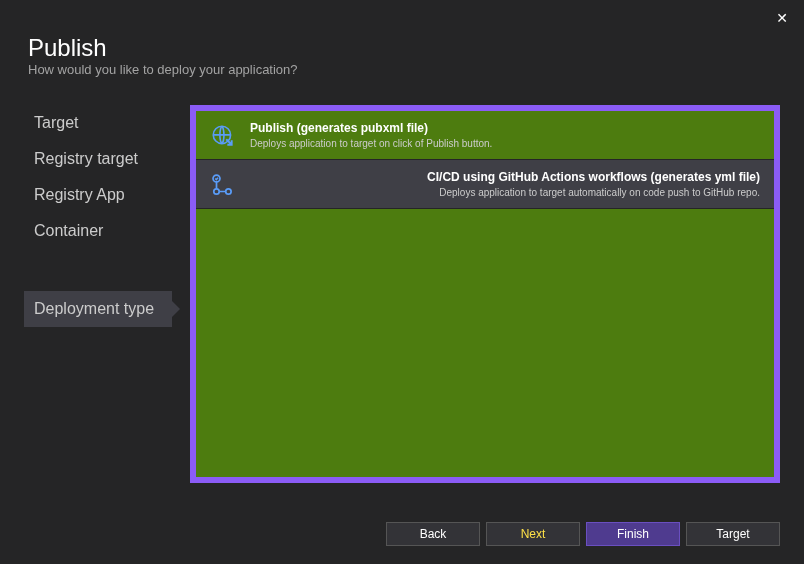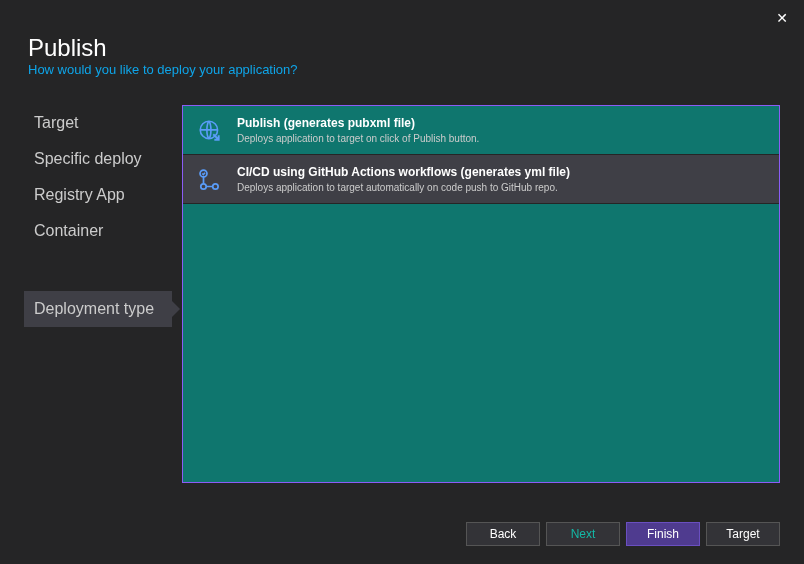--- a/index.html
+++ b/index.html
@@ -27,21 +27,21 @@
     .header {
       padding: 34px 28px 12px 28px;
     }
     .header h1 {
       font-size: 24px;
       font-weight: 400;
       color: #ffffff;
     }
     .header p {
       font-size: 13px;
-      color: #0ea5e9;
+      color: #a3a3a3;
     }
     .content {
       display: flex;
       padding: 16px 24px 0 24px;
       gap: 10px;
     }
     .sidebar {
       width: 148px;
       flex-shrink: 0;
     }
@@ -63,34 +63,36 @@
       top: 50%;
       transform: translateY(-50%);
       width: 0;
       height: 0;
       border-top: 8px solid transparent;
       border-bottom: 8px solid transparent;
       border-left: 8px solid #3f3f46;
     }
     .main-panel {
       flex: 1;
-      border: 1px solid #8b5cf6;
+      border: 6px solid #8b5cf6;
       height: 378px;
-      background: #0f766e;
+      background: #4d7c0f;
+      margin-left: 8px;
     }
     .option-row {
       display: flex;
       align-items: flex-start;
       padding: 10px 14px;
       gap: 14px;
       cursor: pointer;
       border-bottom: 1px solid #252526;
     }
     .option-row.selected {
       background: #3f3f46;
+      text-align: right;
     }
     .option-icon {
       width: 26px;
       height: 26px;
       flex-shrink: 0;
       margin-top: 2px;
     }
     .option-text {
       flex: 1;
     }
@@ -105,31 +107,31 @@
       color: #cccccc;
     }
     .footer {
       position: absolute;
       bottom: 18px;
       right: 24px;
       display: flex;
       gap: 6px;
     }
     .btn {
-      width: 74px;
+      width: 94px;
       height: 24px;
       border: 1px solid #555;
       background: #333337;
       color: #ffffff;
       font-size: 12px;
       cursor: pointer;
       font-family: inherit;
     }
     .btn:disabled {
-      color: #14b8a6;
+      color: #fde047;
       cursor: default;
     }
     .btn.primary {
       background: #4f3b8f;
       border-color: #6a4fc0;
     }
   </style>
 </head>
 <body>
 
@@ -139,21 +141,21 @@
   <h1>Publish</h1>
   <p>How would you like to deploy your application?</p>
 </div>
 
 <div class="content">
   <div class="sidebar">
     <div class="sidebar-item">
       <span>Target</span>
     </div>
     <div class="sidebar-item">
-      <span>Specific deploy</span>
+      <span>Registry target</span>
     </div>
     <div class="sidebar-item">
       <span>Registry App</span>
     </div>
     <div class="sidebar-item">
       <span>Container</span>
     </div>
     <div class="sidebar-item active">
       <span>Deployment type</span>
     </div>

